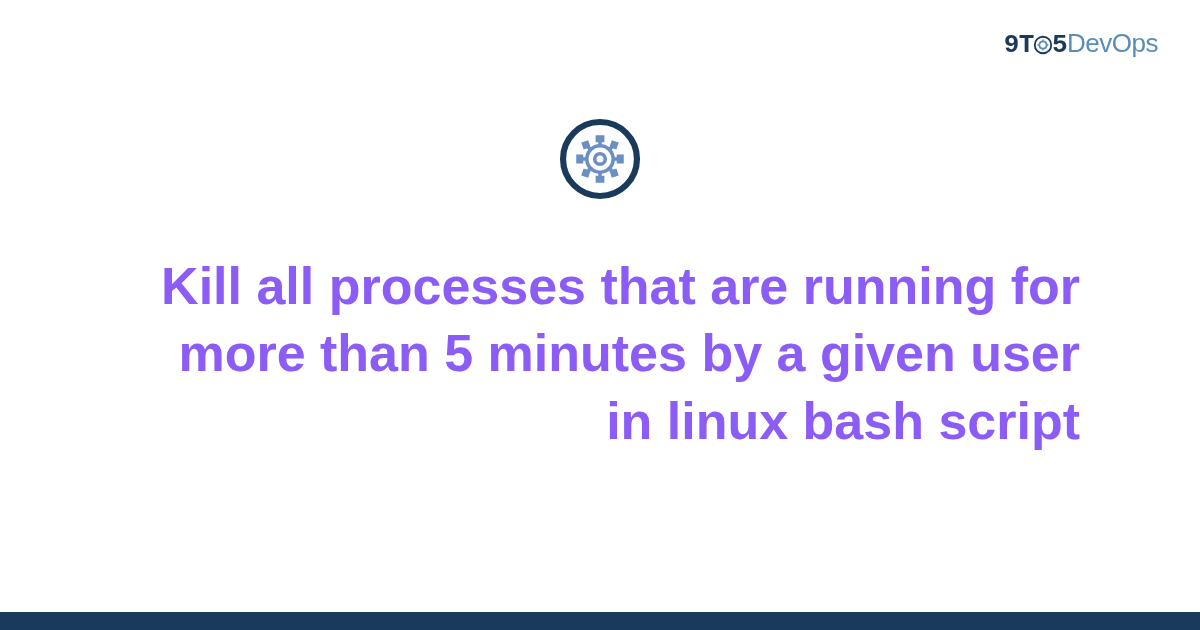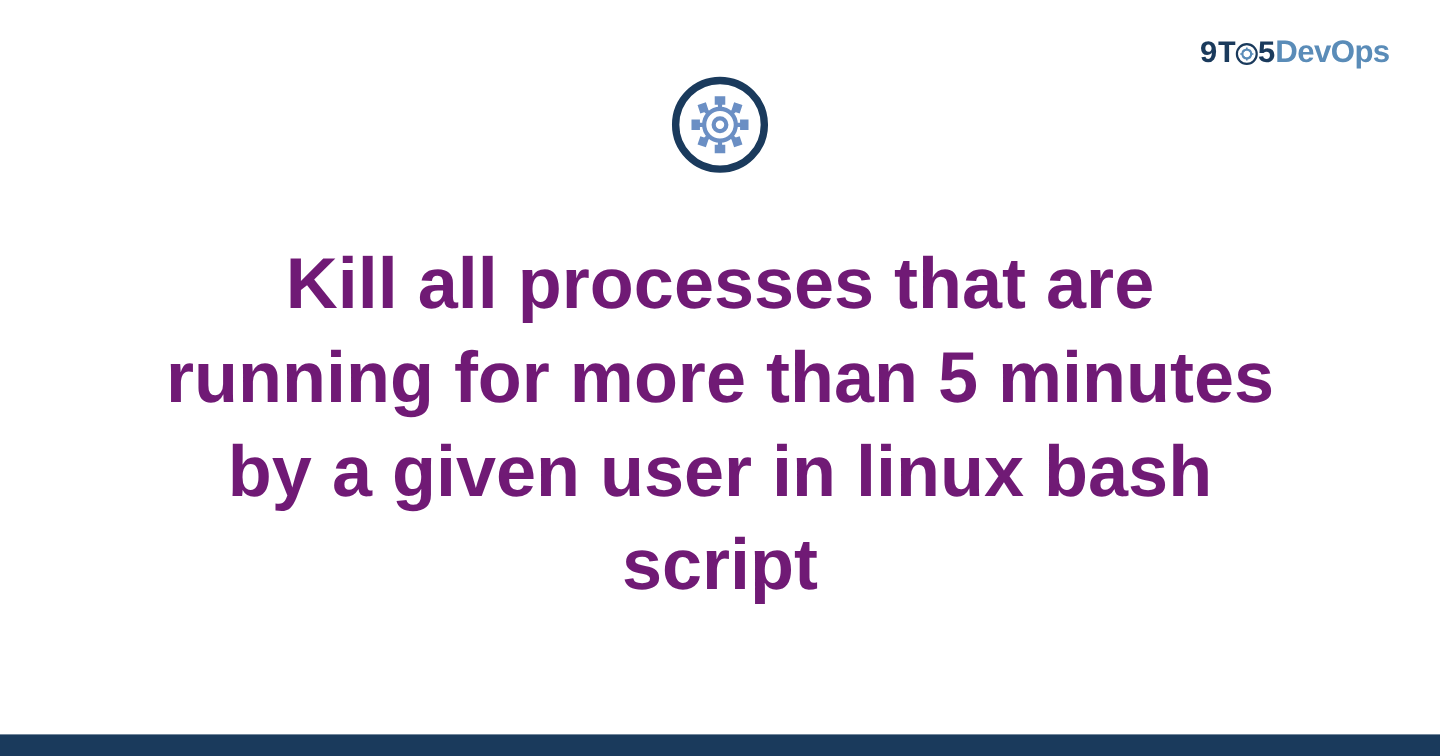--- a/index.html
+++ b/index.html
@@ -22,21 +22,21 @@
       font-size: 26px;
       font-weight: 600;
       letter-spacing: -0.5px;
     }
     .logo-dark {
       color: #1a3a5c;
       font-family: Liberation Mono, monospace;
     }
     .logo-light {
       color: #5a8cb8;
-      font-weight: 700;
+      font-weight: 400;
     }
     .logo-gear {
       display: inline-block;
       width: 22px;
       height: 22px;
       vertical-align: middle;
       margin: 0 -2px;
       position: relative;
       top: -2px;
     }
@@ -49,24 +49,24 @@
       padding: 0 60px;
       padding-bottom: 40px;
     }
     .gear-icon {
       width: 88px;
       height: 88px;
       margin-bottom: 50px;
       margin-top: -20px;
     }
     .title {
-      font-size: 60px;
+      font-size: 52px;
       font-weight: 700;
-      color: #701a75;
-      text-align: center;
+      color: #8b5cf6;
+      text-align: right;
       line-height: 1.3;
       max-width: 960px;
     }
     .footer-bar {
       position: absolute;
       bottom: 0;
       left: 0;
       right: 0;
       height: 18px;
       background: #1a3a5c;

